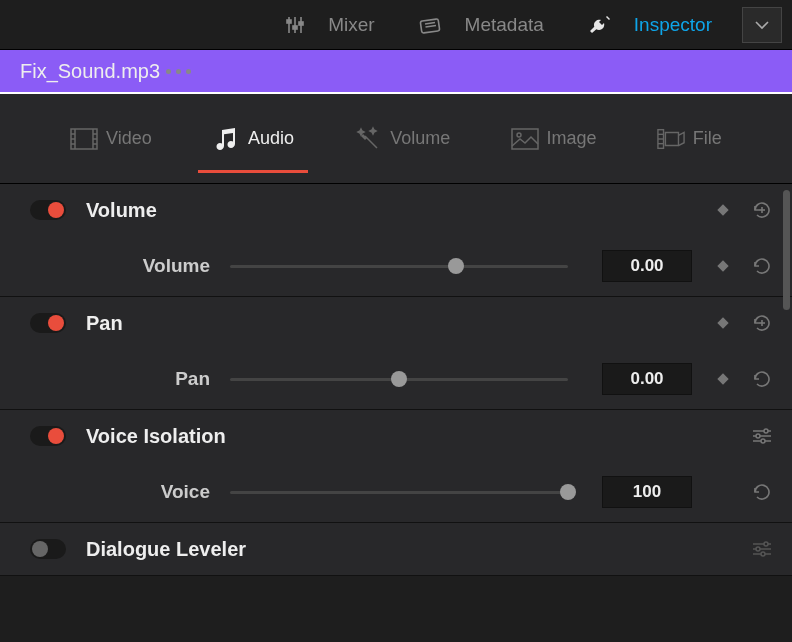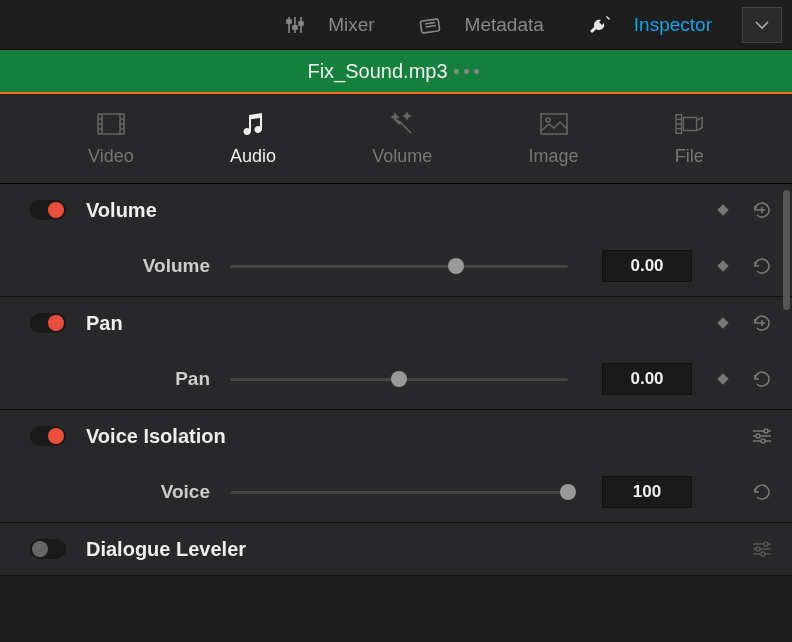--- a/index.html
+++ b/index.html
@@ -5,27 +5,27 @@
   * { box-sizing: border-box; margin: 0; padding: 0; }
   html, body { width: 792px; height: 642px; background: #1e1e1e; font-family: -apple-system, BlinkMacSystemFont, "Segoe UI", Arial, sans-serif; color: #ccc; overflow: hidden; }
   
   .top-tabs { height: 50px; display: flex; align-items: center; justify-content: flex-end; padding-right: 10px; background: #1e1e1e; border-bottom: 1px solid #000; }
   .top-tab { display: flex; align-items: center; gap: 20px; padding: 0 22px; height: 100%; cursor: pointer; color: #888; }
   .top-tab.active { color: #0ea5e9; }
   .top-tab .icon { display: flex; align-items: center; justify-content: center; width: 26px; height: 26px; }
   .top-tab .label { font-size: 19px; }
   .dropdown-btn { width: 40px; height: 36px; border: 1px solid #444; background: #2a2a2a; display: flex; align-items: center; justify-content: center; cursor: pointer; margin-left: 8px; }
   
-  .title-bar { height: 44px; display: flex; align-items: center; justify-content: center; padding: 0 20px; border-bottom: 2px solid #f97316; background: #15803d; }
+  .title-bar { height: 44px; display: flex; align-items: center; justify-content: flex-start; padding: 0 20px; border-bottom: 2px solid #ffffff; background: #8b5cf6; }
   .title-text { color: #eee; font-size: 20px; font-weight: 500; }
   .more-dots { display: flex; gap: 5px; cursor: pointer; padding: 6px; }
   .more-dots span { width: 5px; height: 5px; background: #888; border-radius: 50%; }
   
   .panel-tabs { height: 90px; display: flex; align-items: center; justify-content: space-around; padding: 0 40px; background: #28282a; border-bottom: 1px solid #000; }
-  .panel-tab { display: flex; flex-direction: column; align-items: center; gap: 8px; color: #777; cursor: pointer; padding: 8px 14px; position: relative; }
+  .panel-tab { display: flex; flex-direction: row; align-items: center; gap: 8px; color: #777; cursor: pointer; padding: 8px 14px; position: relative; }
   .panel-tab.active { color: #eee; }
   .panel-tab.active::after { content: ""; position: absolute; bottom: -12px; left: 0; right: 0; height: 3px; background: #e94d3c; }
   .panel-tab .icon { width: 28px; height: 28px; display: flex; align-items: center; justify-content: center; }
   .panel-tab .label { font-size: 18px; }
   
   .sections { position: relative; }
   .scrollbar-track { position: absolute; right: 2px; top: 6px; width: 7px; height: 120px; background: #555; border-radius: 4px; }
   
   .section { border-bottom: 1px solid #111; font-weight: bold; }
   .section-header { display: flex; align-items: center; height: 52px; padding: 0 20px 0 30px; background: #28282a; }

